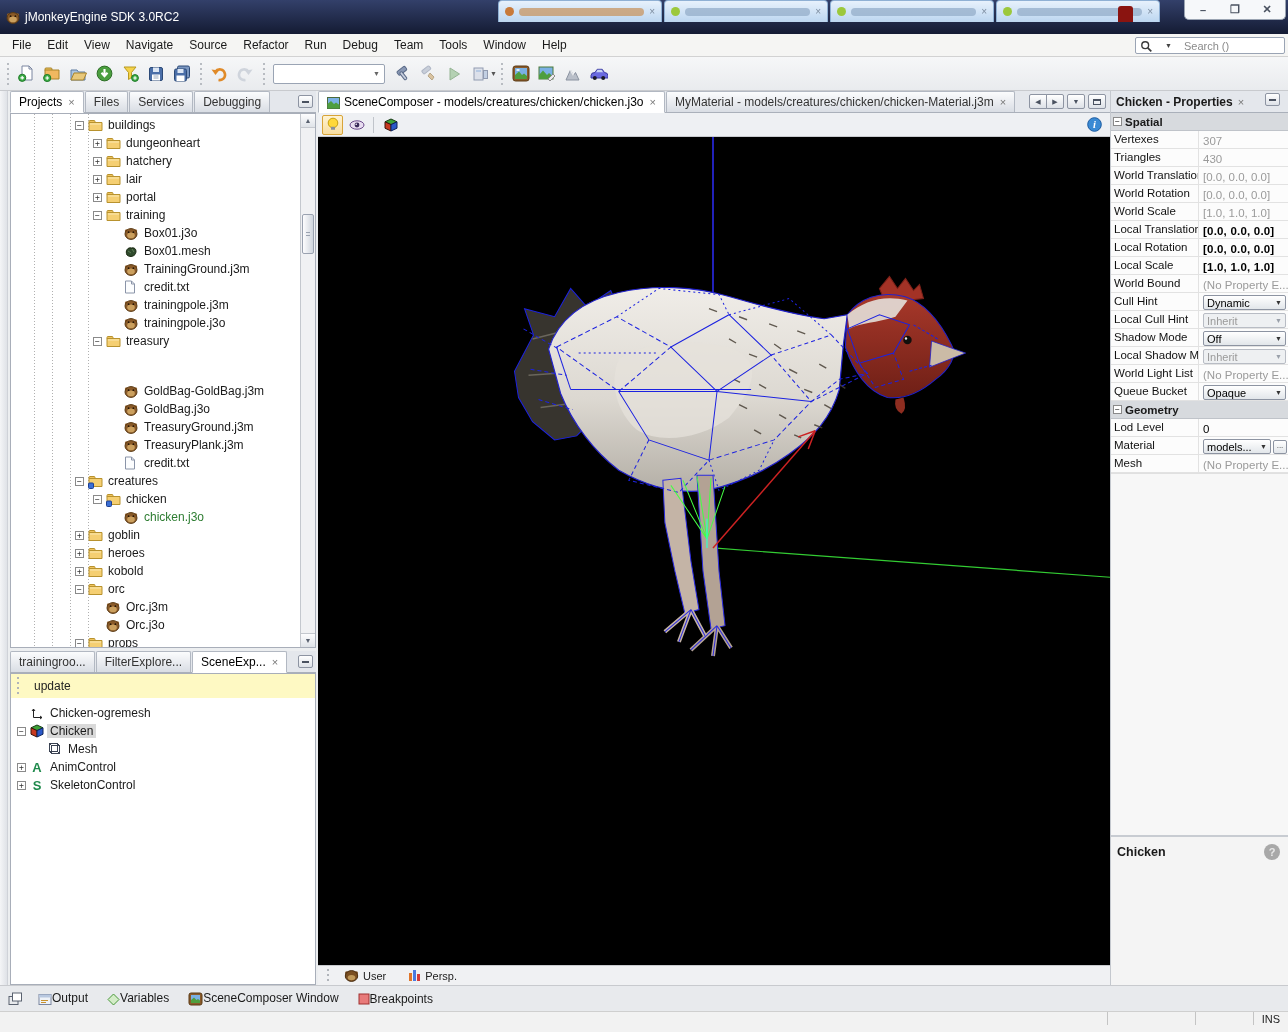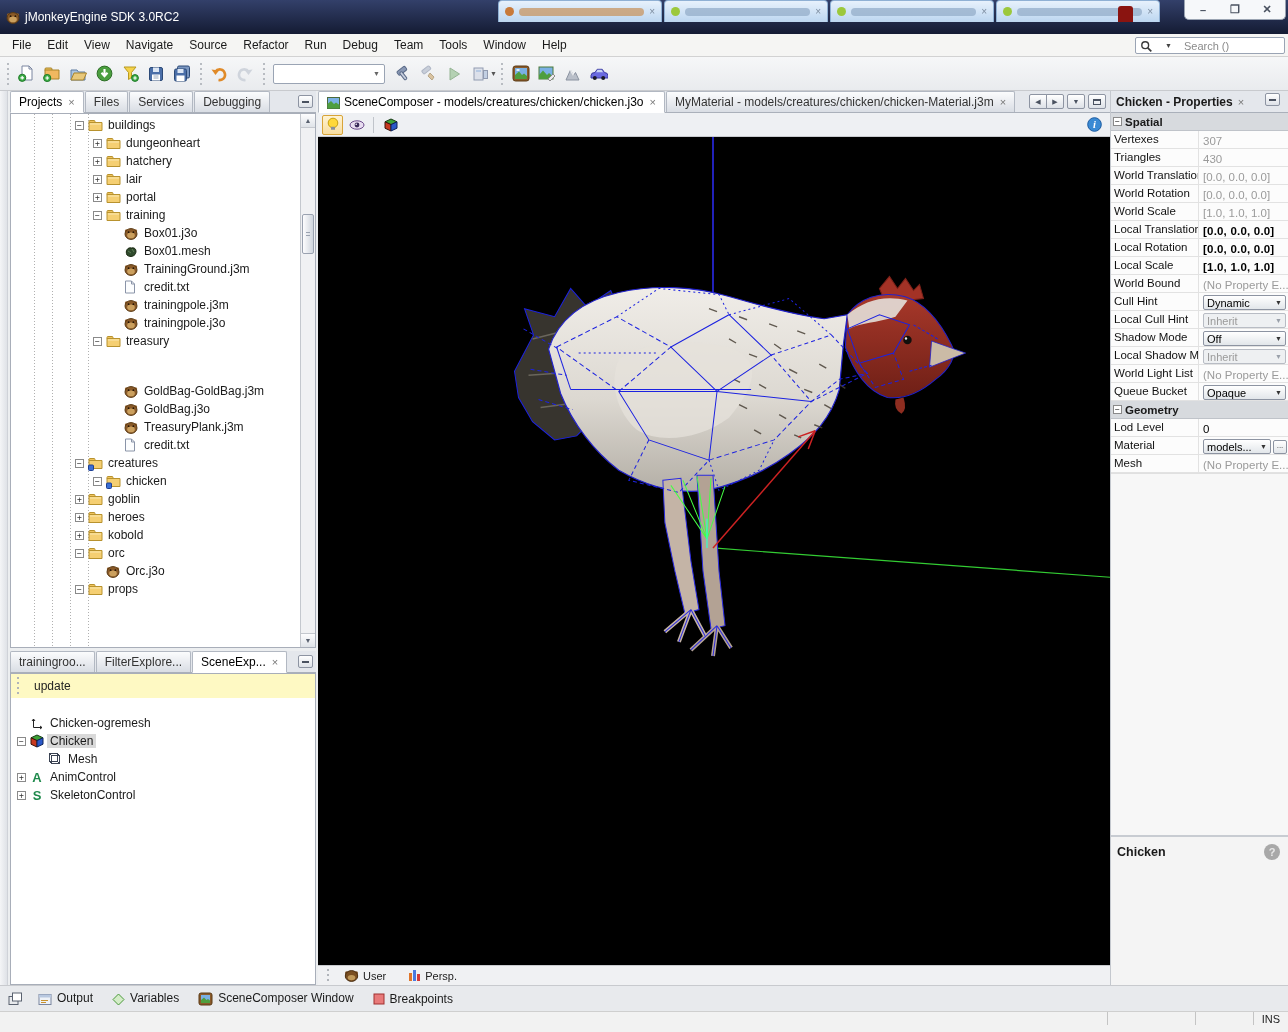--- a/index.html
+++ b/index.html
@@ -106,21 +106,21 @@
   .combo.dis { background:#eef0f2; color:#9a9a9a; border-color:#b8bcc4; }
   .combo.dis .car { color:#9aa0aa; }
   .dots-btn { width:14px; height:14px; border:1px solid #8d94a2; border-radius:2px; background:linear-gradient(#fff,#e2e6ea); font-size:8px; line-height:10px; text-align:center; color:#333; margin-right:1px; }
   .props-fill { flex:1; background:#f7f7f7; border-top:1px solid #e0e0e0; }
   .props-help { height:150px; background:#f4f4f4; border-top:2px solid #c8ccd2; padding:8px 6px; position:relative; }
   .props-help .ht { font-weight:bold; font-size:12.5px; }
   .help-q { position:absolute; right:8px; top:7px; width:16px; height:16px; border-radius:50%; background:#a8a8a8; color:#e8e8e8; font-size:11px; font-weight:bold; text-align:center; line-height:16px; }
 
   
   .dockbar { height:26px; background:#e8eaed; border-top:1px solid #c8cace; display:flex; align-items:center; gap:7px; padding-left:8px; }
-  .dock-item { display:flex; align-items:center; gap:5px; padding:2px 6px; }
+  .dock-item { display:flex; align-items:center; padding:2px 6px; }
   .statusbar { height:23px; background:#f2f2f2; border-top:1px solid #cfcfcf; display:flex; align-items:flex-start; font-size:11px; }
   .sb-fill { flex:1; }
   .sb-cell { border-left:1px solid #c4c4c4; height:13px; display:flex; align-items:center; padding:0 8px; color:#222; }
   .sb-c1 { width:88px; } .sb-c2 { width:58px; }
   .bottomblack { height:16px; background:#000; }
 </style>
 </head>
 <body>
 
 <div id="app">
@@ -504,94 +504,130 @@
               <div class="tree-row" style="padding-left: 100px;">
                 <span class="expsp"></span>
                 <span class="ticon icon"><svg width="14" height="13" viewBox="0 0 14 13">
                     <circle cx="2.6" cy="4" r="1.8" fill="#8a5a28"></circle>
                     <circle cx="11.4" cy="4" r="1.8" fill="#8a5a28"></circle>
                     <ellipse cx="7" cy="7" rx="6" ry="5.4" fill="#8a5a28" stroke="#5a3a14"></ellipse>
                     <ellipse cx="7" cy="8.4" rx="3.8" ry="2.8" fill="#cba05e"></ellipse>
                     <circle cx="4.6" cy="5.2" r="0.9" fill="#241506"></circle>
                     <circle cx="9.4" cy="5.2" r="0.9" fill="#241506"></circle>
                   </svg></span>
-                <span class="lbl">TreasuryPlank.j3m</span>
+                <span class="lbl">TreasuryGround.j3m</span>
               </div>
               <div class="tree-row" style="padding-left: 100px;">
-                <span class="expsp"></span>
-                <span class="ticon icon"><svg width="12" height="14" viewBox="0 0 12 14">
-                    <path d="M1.5 1h6l3 3v9h-9z" fill="#fcfdfe" stroke="#8a94a8"></path>
-                    <path d="M7.5 1v3h3" fill="none" stroke="#8a94a8"></path>
-                  </svg></span>
-                <span class="lbl">credit.txt</span>
-              </div>
-              <div class="tree-row" style="padding-left: 64px;">
-                <span class="expbox">−</span>
-                <span class="ticon icon"><svg width="15" height="15" viewBox="0 0 15 15">
-                    <rect x="1" y="2.5" width="6" height="3" rx="1" fill="#f0c45e" stroke="#b8922e"></rect>
-                    <path d="M1 4.5h13v8H1z" fill="#f5cf72" stroke="#b8922e"></path>
-                    <rect x="0.5" y="9" width="5" height="5.5" rx="1" fill="#3b6fd4" stroke="#1d3f94"></rect>
-                  </svg></span>
-                <span class="lbl">creatures</span>
-              </div>
-              <div class="tree-row" style="padding-left: 82px;">
-                <span class="expbox">−</span>
-                <span class="ticon icon"><svg width="15" height="15" viewBox="0 0 15 15">
-                    <rect x="1" y="2.5" width="6" height="3" rx="1" fill="#f0c45e" stroke="#b8922e"></rect>
-                    <path d="M1 4.5h13v8H1z" fill="#f5cf72" stroke="#b8922e"></path>
-                    <rect x="0.5" y="9" width="5" height="5.5" rx="1" fill="#3b6fd4" stroke="#1d3f94"></rect>
-                  </svg></span>
-                <span class="lbl">chicken</span>
-              </div>
-              <div class="tree-row" style="padding-left: 64px;">
-                <span class="expbox">+</span>
-                <span class="ticon icon"><svg width="15" height="14" viewBox="0 0 15 14">
-                    <rect x="1" y="2.5" width="6" height="3" rx="1" fill="#f0c45e" stroke="#b8922e"></rect>
-                    <path d="M1 4.5h13v8H1z" fill="#f5cf72" stroke="#b8922e"></path>
-                    <path d="M2 6h11" stroke="#fbe8b0"></path>
-                  </svg></span>
-                <span class="lbl">goblin</span>
-              </div>
-              <div class="tree-row" style="padding-left: 64px;">
-                <span class="expbox">+</span>
-                <span class="ticon icon"><svg width="15" height="14" viewBox="0 0 15 14">
-                    <rect x="1" y="2.5" width="6" height="3" rx="1" fill="#f0c45e" stroke="#b8922e"></rect>
-                    <path d="M1 4.5h13v8H1z" fill="#f5cf72" stroke="#b8922e"></path>
-                    <path d="M2 6h11" stroke="#fbe8b0"></path>
-                  </svg></span>
-                <span class="lbl">heroes</span>
-              </div>
-              <div class="tree-row" style="padding-left: 64px;">
-                <span class="expbox">+</span>
-                <span class="ticon icon"><svg width="15" height="14" viewBox="0 0 15 14">
-                    <rect x="1" y="2.5" width="6" height="3" rx="1" fill="#f0c45e" stroke="#b8922e"></rect>
-                    <path d="M1 4.5h13v8H1z" fill="#f5cf72" stroke="#b8922e"></path>
-                    <path d="M2 6h11" stroke="#fbe8b0"></path>
-                  </svg></span>
-                <span class="lbl">kobold</span>
-              </div>
-              <div class="tree-row" style="padding-left: 64px;">
-                <span class="expbox">−</span>
-                <span class="ticon icon"><svg width="15" height="14" viewBox="0 0 15 14">
-                    <rect x="1" y="2.5" width="6" height="3" rx="1" fill="#f0c45e" stroke="#b8922e"></rect>
-                    <path d="M1 4.5h13v8H1z" fill="#f5cf72" stroke="#b8922e"></path>
-                    <path d="M2 6h11" stroke="#fbe8b0"></path>
-                  </svg></span>
-                <span class="lbl">orc</span>
-              </div>
-              <div class="tree-row" style="padding-left: 82px;">
                 <span class="expsp"></span>
                 <span class="ticon icon"><svg width="14" height="13" viewBox="0 0 14 13">
                     <circle cx="2.6" cy="4" r="1.8" fill="#8a5a28"></circle>
                     <circle cx="11.4" cy="4" r="1.8" fill="#8a5a28"></circle>
                     <ellipse cx="7" cy="7" rx="6" ry="5.4" fill="#8a5a28" stroke="#5a3a14"></ellipse>
                     <ellipse cx="7" cy="8.4" rx="3.8" ry="2.8" fill="#cba05e"></ellipse>
                     <circle cx="4.6" cy="5.2" r="0.9" fill="#241506"></circle>
                     <circle cx="9.4" cy="5.2" r="0.9" fill="#241506"></circle>
                   </svg></span>
+                <span class="lbl">TreasuryPlank.j3m</span>
+              </div>
+              <div class="tree-row" style="padding-left: 100px;">
+                <span class="expsp"></span>
+                <span class="ticon icon"><svg width="12" height="14" viewBox="0 0 12 14">
+                    <path d="M1.5 1h6l3 3v9h-9z" fill="#fcfdfe" stroke="#8a94a8"></path>
+                    <path d="M7.5 1v3h3" fill="none" stroke="#8a94a8"></path>
+                  </svg></span>
+                <span class="lbl">credit.txt</span>
+              </div>
+              <div class="tree-row" style="padding-left: 64px;">
+                <span class="expbox">−</span>
+                <span class="ticon icon"><svg width="15" height="15" viewBox="0 0 15 15">
+                    <rect x="1" y="2.5" width="6" height="3" rx="1" fill="#f0c45e" stroke="#b8922e"></rect>
+                    <path d="M1 4.5h13v8H1z" fill="#f5cf72" stroke="#b8922e"></path>
+                    <rect x="0.5" y="9" width="5" height="5.5" rx="1" fill="#3b6fd4" stroke="#1d3f94"></rect>
+                  </svg></span>
+                <span class="lbl">creatures</span>
+              </div>
+              <div class="tree-row" style="padding-left: 82px;">
+                <span class="expbox">−</span>
+                <span class="ticon icon"><svg width="15" height="15" viewBox="0 0 15 15">
+                    <rect x="1" y="2.5" width="6" height="3" rx="1" fill="#f0c45e" stroke="#b8922e"></rect>
+                    <path d="M1 4.5h13v8H1z" fill="#f5cf72" stroke="#b8922e"></path>
+                    <rect x="0.5" y="9" width="5" height="5.5" rx="1" fill="#3b6fd4" stroke="#1d3f94"></rect>
+                  </svg></span>
+                <span class="lbl">chicken</span>
+              </div>
+              <div class="tree-row green" style="padding-left: 100px;">
+                <span class="expsp"></span>
+                <span class="ticon icon"><svg width="14" height="13" viewBox="0 0 14 13">
+                    <circle cx="2.6" cy="4" r="1.8" fill="#8a5a28"></circle>
+                    <circle cx="11.4" cy="4" r="1.8" fill="#8a5a28"></circle>
+                    <ellipse cx="7" cy="7" rx="6" ry="5.4" fill="#8a5a28" stroke="#5a3a14"></ellipse>
+                    <ellipse cx="7" cy="8.4" rx="3.8" ry="2.8" fill="#cba05e"></ellipse>
+                    <circle cx="4.6" cy="5.2" r="0.9" fill="#241506"></circle>
+                    <circle cx="9.4" cy="5.2" r="0.9" fill="#241506"></circle>
+                  </svg></span>
+                <span class="lbl">chicken.j3o</span>
+              </div>
+              <div class="tree-row" style="padding-left: 64px;">
+                <span class="expbox">+</span>
+                <span class="ticon icon"><svg width="15" height="14" viewBox="0 0 15 14">
+                    <rect x="1" y="2.5" width="6" height="3" rx="1" fill="#f0c45e" stroke="#b8922e"></rect>
+                    <path d="M1 4.5h13v8H1z" fill="#f5cf72" stroke="#b8922e"></path>
+                    <path d="M2 6h11" stroke="#fbe8b0"></path>
+                  </svg></span>
+                <span class="lbl">goblin</span>
+              </div>
+              <div class="tree-row" style="padding-left: 64px;">
+                <span class="expbox">+</span>
+                <span class="ticon icon"><svg width="15" height="14" viewBox="0 0 15 14">
+                    <rect x="1" y="2.5" width="6" height="3" rx="1" fill="#f0c45e" stroke="#b8922e"></rect>
+                    <path d="M1 4.5h13v8H1z" fill="#f5cf72" stroke="#b8922e"></path>
+                    <path d="M2 6h11" stroke="#fbe8b0"></path>
+                  </svg></span>
+                <span class="lbl">heroes</span>
+              </div>
+              <div class="tree-row" style="padding-left: 64px;">
+                <span class="expbox">+</span>
+                <span class="ticon icon"><svg width="15" height="14" viewBox="0 0 15 14">
+                    <rect x="1" y="2.5" width="6" height="3" rx="1" fill="#f0c45e" stroke="#b8922e"></rect>
+                    <path d="M1 4.5h13v8H1z" fill="#f5cf72" stroke="#b8922e"></path>
+                    <path d="M2 6h11" stroke="#fbe8b0"></path>
+                  </svg></span>
+                <span class="lbl">kobold</span>
+              </div>
+              <div class="tree-row" style="padding-left: 64px;">
+                <span class="expbox">−</span>
+                <span class="ticon icon"><svg width="15" height="14" viewBox="0 0 15 14">
+                    <rect x="1" y="2.5" width="6" height="3" rx="1" fill="#f0c45e" stroke="#b8922e"></rect>
+                    <path d="M1 4.5h13v8H1z" fill="#f5cf72" stroke="#b8922e"></path>
+                    <path d="M2 6h11" stroke="#fbe8b0"></path>
+                  </svg></span>
+                <span class="lbl">orc</span>
+              </div>
+              <div class="tree-row" style="padding-left: 82px;">
+                <span class="expsp"></span>
+                <span class="ticon icon"><svg width="14" height="13" viewBox="0 0 14 13">
+                    <circle cx="2.6" cy="4" r="1.8" fill="#8a5a28"></circle>
+                    <circle cx="11.4" cy="4" r="1.8" fill="#8a5a28"></circle>
+                    <ellipse cx="7" cy="7" rx="6" ry="5.4" fill="#8a5a28" stroke="#5a3a14"></ellipse>
+                    <ellipse cx="7" cy="8.4" rx="3.8" ry="2.8" fill="#cba05e"></ellipse>
+                    <circle cx="4.6" cy="5.2" r="0.9" fill="#241506"></circle>
+                    <circle cx="9.4" cy="5.2" r="0.9" fill="#241506"></circle>
+                  </svg></span>
+                <span class="lbl">Orc.j3m</span>
+              </div>
+              <div class="tree-row" style="padding-left: 82px;">
+                <span class="expsp"></span>
+                <span class="ticon icon"><svg width="14" height="13" viewBox="0 0 14 13">
+                    <circle cx="2.6" cy="4" r="1.8" fill="#8a5a28"></circle>
+                    <circle cx="11.4" cy="4" r="1.8" fill="#8a5a28"></circle>
+                    <ellipse cx="7" cy="7" rx="6" ry="5.4" fill="#8a5a28" stroke="#5a3a14"></ellipse>
+                    <ellipse cx="7" cy="8.4" rx="3.8" ry="2.8" fill="#cba05e"></ellipse>
+                    <circle cx="4.6" cy="5.2" r="0.9" fill="#241506"></circle>
+                    <circle cx="9.4" cy="5.2" r="0.9" fill="#241506"></circle>
+                  </svg></span>
                 <span class="lbl">Orc.j3o</span>
               </div>
               <div class="tree-row" style="padding-left: 64px;">
                 <span class="expbox">−</span>
                 <span class="ticon icon"><svg width="15" height="14" viewBox="0 0 15 14">
                     <rect x="1" y="2.5" width="6" height="3" rx="1" fill="#f0c45e" stroke="#b8922e"></rect>
                     <path d="M1 4.5h13v8H1z" fill="#f5cf72" stroke="#b8922e"></path>
                     <path d="M2 6h11" stroke="#fbe8b0"></path>
                   </svg></span>
                 <span class="lbl">props</span>
@@ -619,21 +655,21 @@
             </div>
             <div class="tab-min">
               <i></i>
             </div>
           </div>
         <div class="update-bar">
           <span class="grip"></span>
           <button class="update-btn">update</button>
         </div>
         <div class="treewrap" style="border-top:none;">
-          <div id="explTree" style="padding-top:16px;">
+          <div id="explTree" style="padding-top:6px;">
               <div class="tree-row" style="padding-left: 6px;">
                 <span class="expsp"></span>
                 <span class="ticon icon"><svg width="14" height="14" viewBox="0 0 14 14">
                     <path d="M3.5 11.5 V3 M3.5 11.5 H12" stroke="#222" fill="none"></path>
                     <path d="M3.5 3 L2 5 M3.5 3 L5 5 M12 11.5 L10 10 M12 11.5 L10 13" stroke="#222" fill="none"></path>
                   </svg></span>
                 <span class="lbl">Chicken-ogremesh</span>
               </div>
               <div class="tree-row sel" style="padding-left: 6px;">
                 <span class="expbox">−</span>

